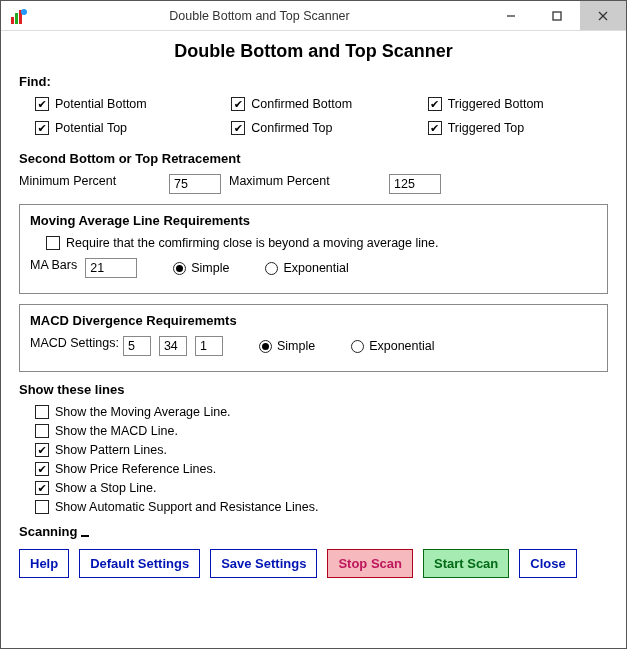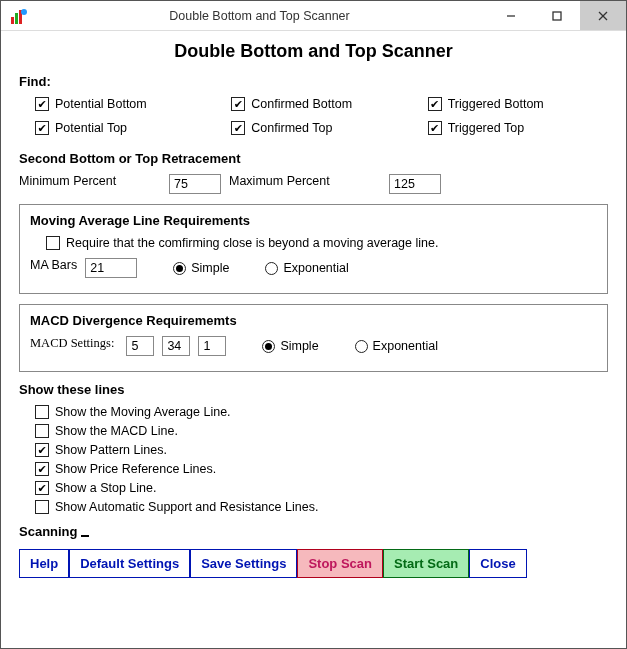--- a/index.html
+++ b/index.html
@@ -88,21 +88,21 @@
     display:inline-flex; align-items:center; justify-content:center;
     background:#fff;
     flex-shrink:0;
     cursor:pointer;
   }
   .radio.sel::after {
     content:""; width:7px; height:7px; border-radius:50%; background:#000;
   }
   .gap8 { display:inline-block; width:8px; }
   .gap20 { display:inline-block; width:20px; }
-  .btnrow { display:flex; gap:0; margin-top:10px; padding:0 0 0 0; }
+  .btnrow { display:flex; gap:10px; margin-top:10px; padding:0 0 0 0; }
   .btn {
     border:1px solid #0014b3;
     background:#fff;
     color:#0014b3;
     font-weight:bold;
     font-size:13px;
     padding:6px 10px;
     cursor:pointer;
     font-family:inherit;
   }
@@ -221,21 +221,21 @@
       <label>
           <span class="radio"></span>
           <span>Exponential</span>
         </label>
     </div>
   </div>
 
   <div class="grp" style="margin-top:0;">
     <div class="grp-title">MACD Divergence Requirememts</div>
     <div class="row" style="margin-top:8px;">
-      <span style="margin-right:12px;font-family:Liberation Serif, serif;">MACD Settings:</span>
+      <span style="margin-right:4px;">MACD Settings:</span>
       <input class="txt-in w28" value="5" style="">
       <span class="gap8"></span>
       <input class="txt-in w28" value="34" style="">
       <span class="gap8"></span>
       <input class="txt-in w28" value="1" style="">
       <span class="gap20"></span>
       <label>
           <span class="radio sel"></span>
           <span>Simple</span>
         </label>

